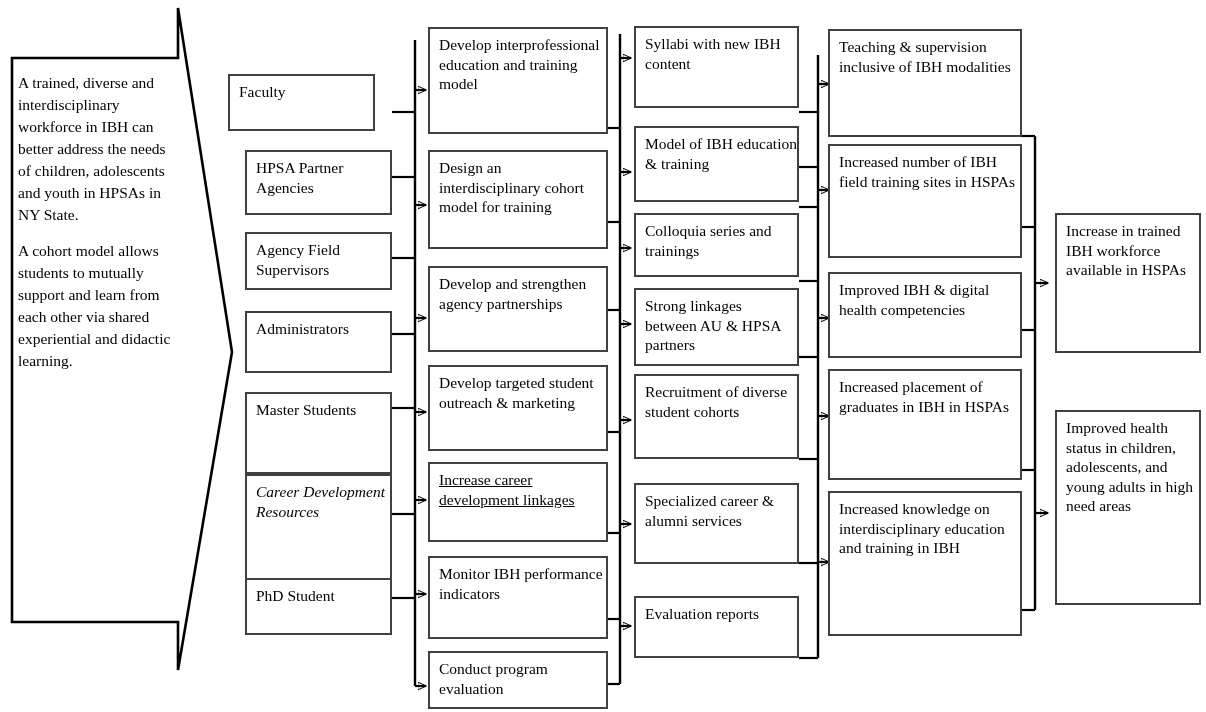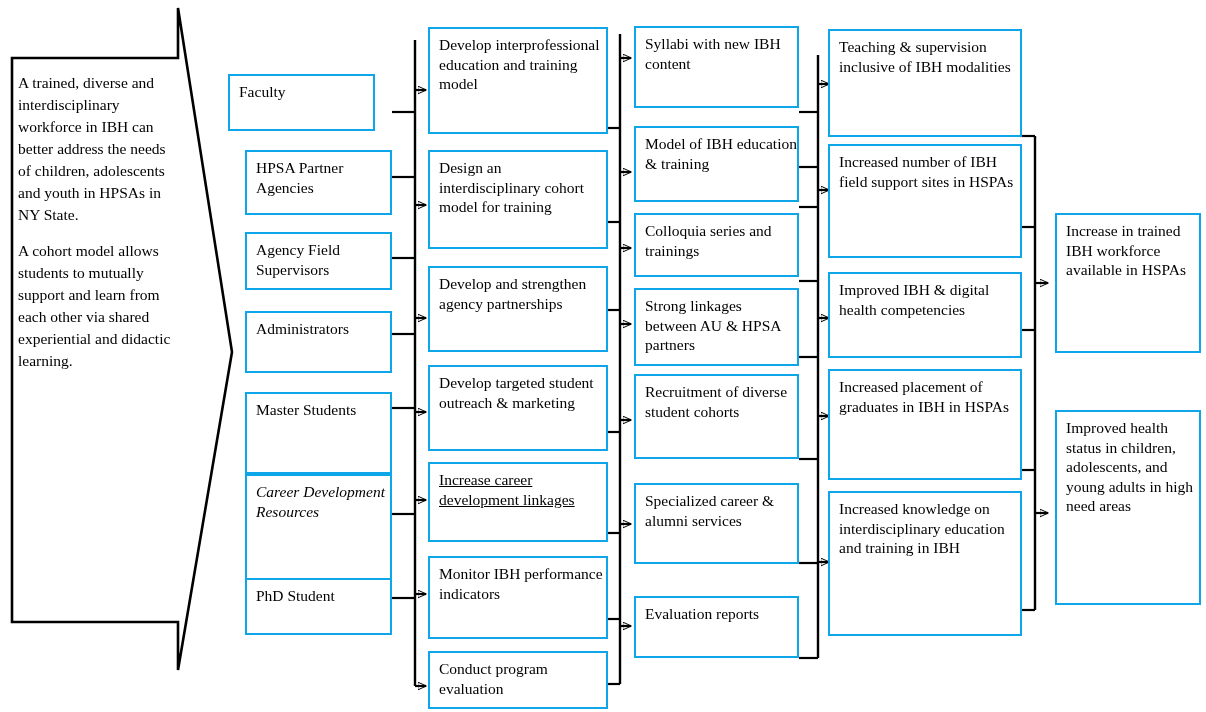--- a/index.html
+++ b/index.html
@@ -12,21 +12,21 @@
     position:relative;
     width:1206px;
     height:712px;
     overflow:hidden;
     background:#fff;
   }
   
   .node{
     position:absolute;
     box-sizing:border-box;
-    border:2px solid #0ea5e9;
+    border:2px solid #404040;
     background:#fff;
     padding:6px 0 4px 9px;
     font-size:15.5px;
     line-height:1.30;
     z-index:5;
   }
   .node.tight{line-height:1.26;}
   
   #chevron-wrap{
     position:absolute;
@@ -154,21 +154,21 @@
 
   <div class="node tight" style="left:634px;top:26px;width:165px;height:82px;">Syllabi with new IBH content</div>
   <div class="node tight" style="left:634px;top:126px;width:165px;height:76px;">Model of IBH education &amp; training</div>
   <div class="node tight" style="left:634px;top:213px;width:165px;height:64px;">Colloquia series and trainings</div>
   <div class="node tight" style="left:634px;top:288px;width:165px;height:78px;">Strong linkages between AU &amp; HPSA partners</div>
   <div class="node tight" style="left:634px;top:374px;width:165px;height:85px;">Recruitment of diverse student cohorts</div>
   <div class="node tight" style="left:634px;top:483px;width:165px;height:81px;">Specialized career &amp; alumni services</div>
   <div class="node tight" style="left:634px;top:596px;width:165px;height:62px;">Evaluation reports</div>
 
   <div class="node tight" style="left:828px;top:29px;width:194px;height:108px;">Teaching &amp; supervision inclusive of IBH modalities</div>
-  <div class="node tight" style="left:828px;top:144px;width:194px;height:114px;">Increased number of IBH field support sites in HSPAs</div>
+  <div class="node tight" style="left:828px;top:144px;width:194px;height:114px;">Increased number of IBH field training sites in HSPAs</div>
   <div class="node tight" style="left:828px;top:272px;width:194px;height:86px;">Improved IBH &amp; digital health competencies</div>
   <div class="node tight" style="left:828px;top:369px;width:194px;height:111px;">Increased placement of graduates in IBH in HSPAs</div>
   <div class="node tight" style="left:828px;top:491px;width:194px;height:145px;">Increased knowledge on interdisciplinary education and training in IBH</div>
 
   <div class="node tight" style="left:1055px;top:213px;width:146px;height:140px;">Increase in trained IBH workforce available in HSPAs</div>
   <div class="node tight" style="left:1055px;top:410px;width:146px;height:195px;">Improved health status in children, adolescents, and young adults in high need areas</div>
 
 </div>
 
 </body></html>

